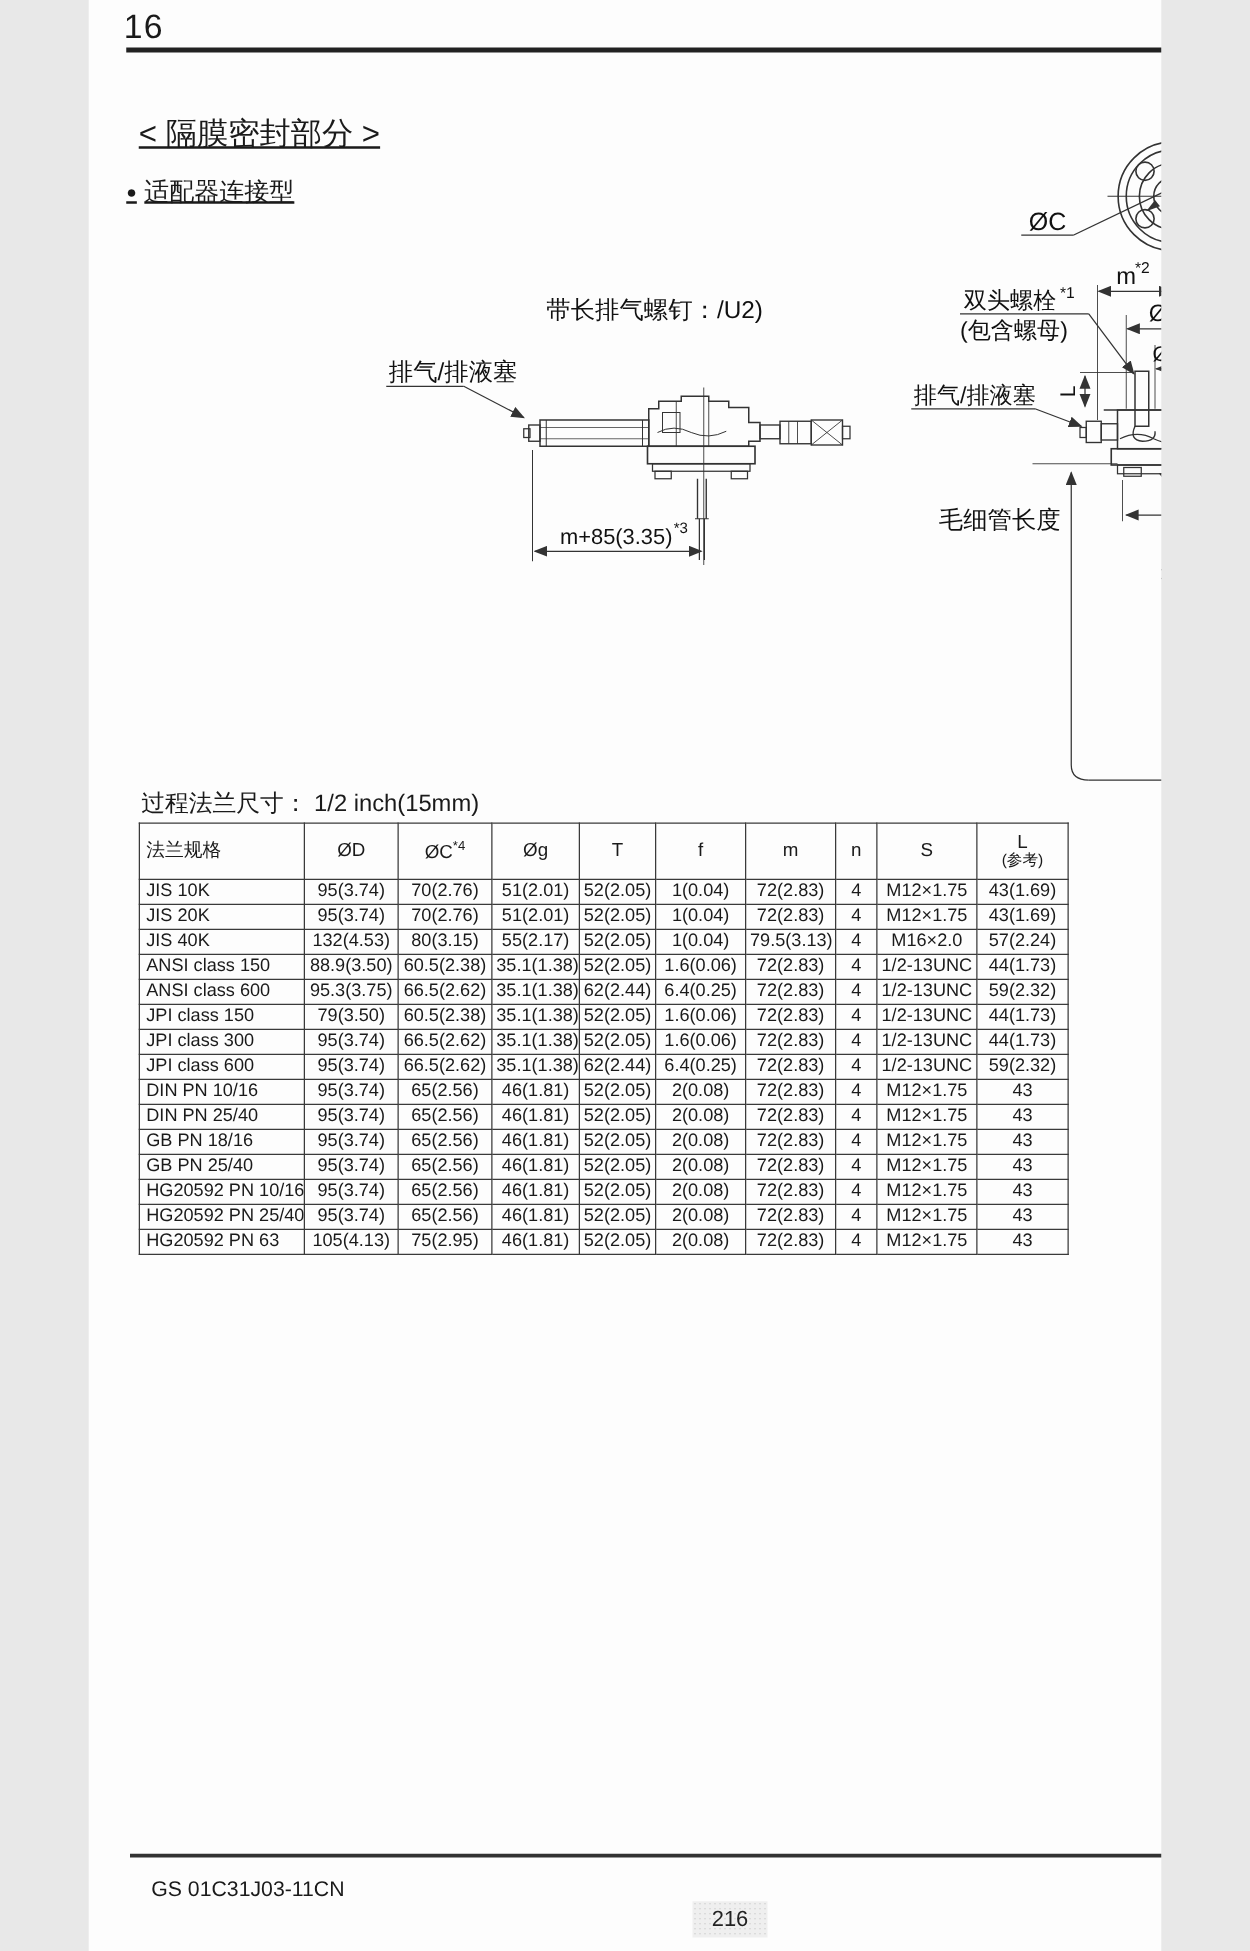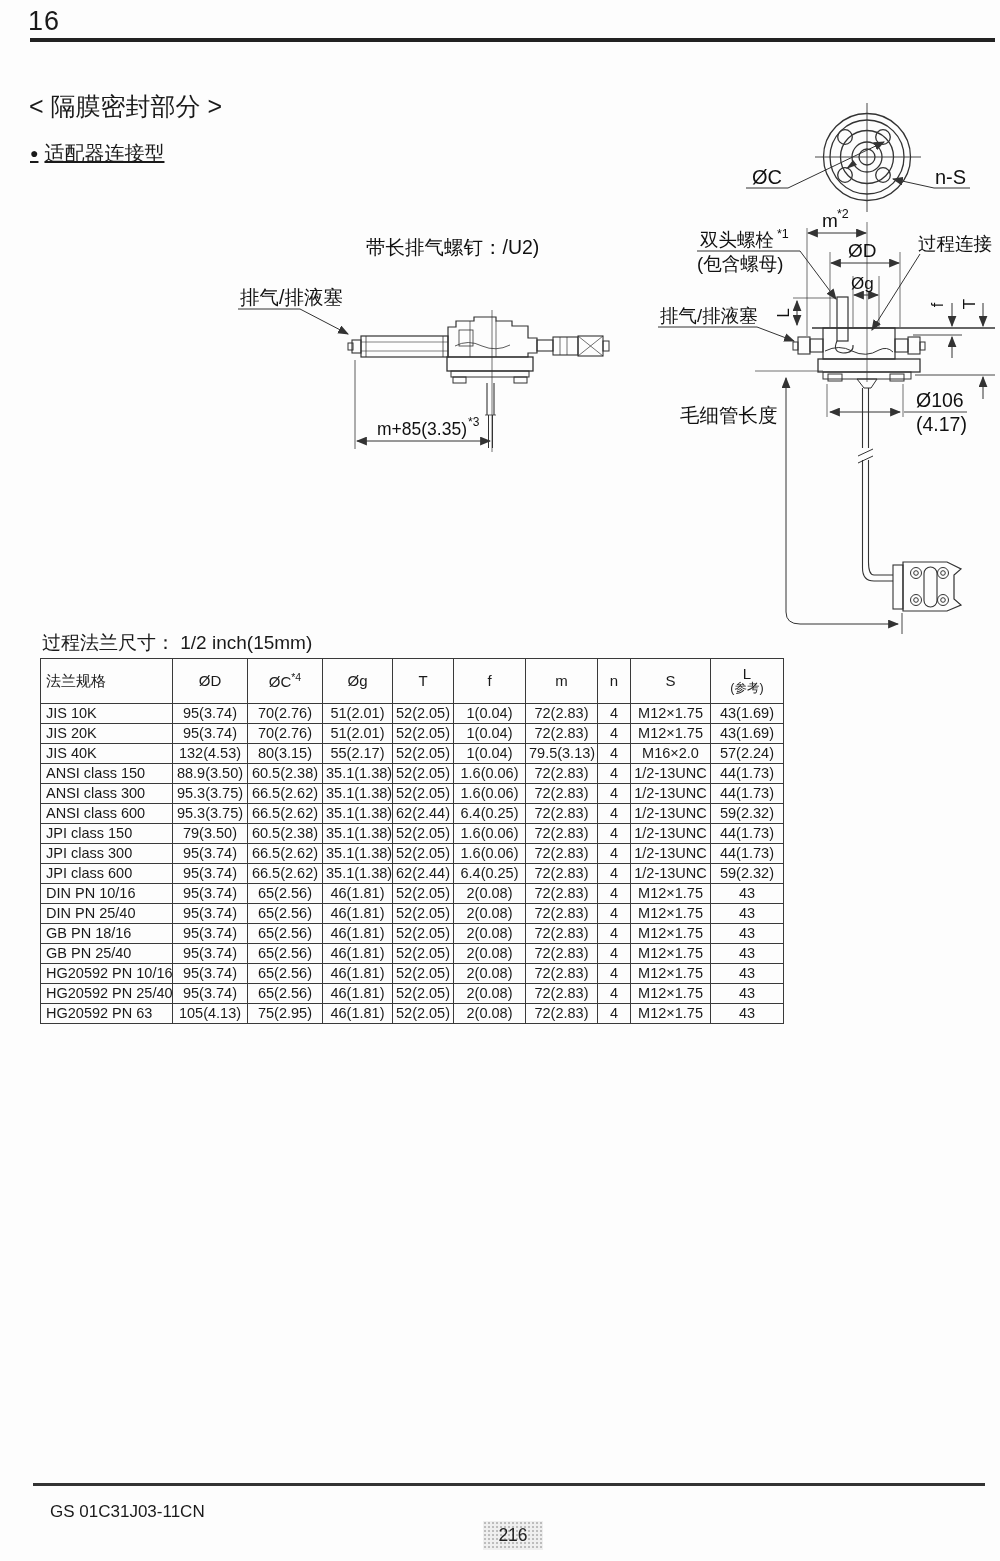--- a/index.html
+++ b/index.html
@@ -1,25 +1,25 @@
 <!DOCTYPE html>
 <html><head>
 <meta charset="utf-8">
 <style>
   html,body{margin:0;padding:0;background:#e8e8e8;}
   .page{
-    position:relative;width:1000px;height:1561px;margin:0 auto;
+    position:relative;width:858px;height:1561px;margin:0 auto;
     background:#fdfdfd;color:#1a1a1a;
     font-family:"Liberation Sans","DejaVu Sans",sans-serif;
     overflow:hidden;
   }
   .abs{position:absolute;}
   .pageno-top{left:28px;top:6px;font-size:27px;letter-spacing:1px;}
   .top-rule{left:30px;top:38px;width:965px;height:4px;background:#222;}
-  .section-heading{left:29px;top:90px;font-size:25px;}
+  .section-heading{left:40px;top:90px;font-size:25px;text-decoration:underline;}
   .bullet-row{left:30px;top:140px;font-size:20px;text-decoration:underline;}
   .bullet-row .dot{font-size:14px;vertical-align:2px;margin-right:6px;}
   svg text{fill:#111;stroke:none;font-family:"Liberation Sans","DejaVu Sans",sans-serif;}
   .tbl-title{left:42px;top:630px;font-size:19px;}
   table.dim{
     border-collapse:collapse;table-layout:fixed;width:743px;
     font-size:14.5px;background:#fdfdfd;
   }
   table.dim th,table.dim td{
     border:1.5px solid #3a3a3a;text-align:center;padding:0 3px;
@@ -299,32 +299,20 @@
           <td>60.5(2.38)</td>
           <td>35.1(1.38)</td>
           <td>52(2.05)</td>
           <td>1.6(0.06)</td>
           <td>72(2.83)</td>
           <td>4</td>
           <td>1/2-13UNC</td>
           <td>44(1.73)</td>
         </tr>
         <tr>
-          <td class="col-spec">ANSI class 300</td>
-          <td>95.3(3.75)</td>
-          <td>66.5(2.62)</td>
-          <td>35.1(1.38)</td>
-          <td>52(2.05)</td>
-          <td>1.6(0.06)</td>
-          <td>72(2.83)</td>
-          <td>4</td>
-          <td>1/2-13UNC</td>
-          <td>44(1.73)</td>
-        </tr>
-        <tr>
           <td class="col-spec">ANSI class 600</td>
           <td>95.3(3.75)</td>
           <td>66.5(2.62)</td>
           <td>35.1(1.38)</td>
           <td>62(2.44)</td>
           <td>6.4(0.25)</td>
           <td>72(2.83)</td>
           <td>4</td>
           <td>1/2-13UNC</td>
           <td>59(2.32)</td>

